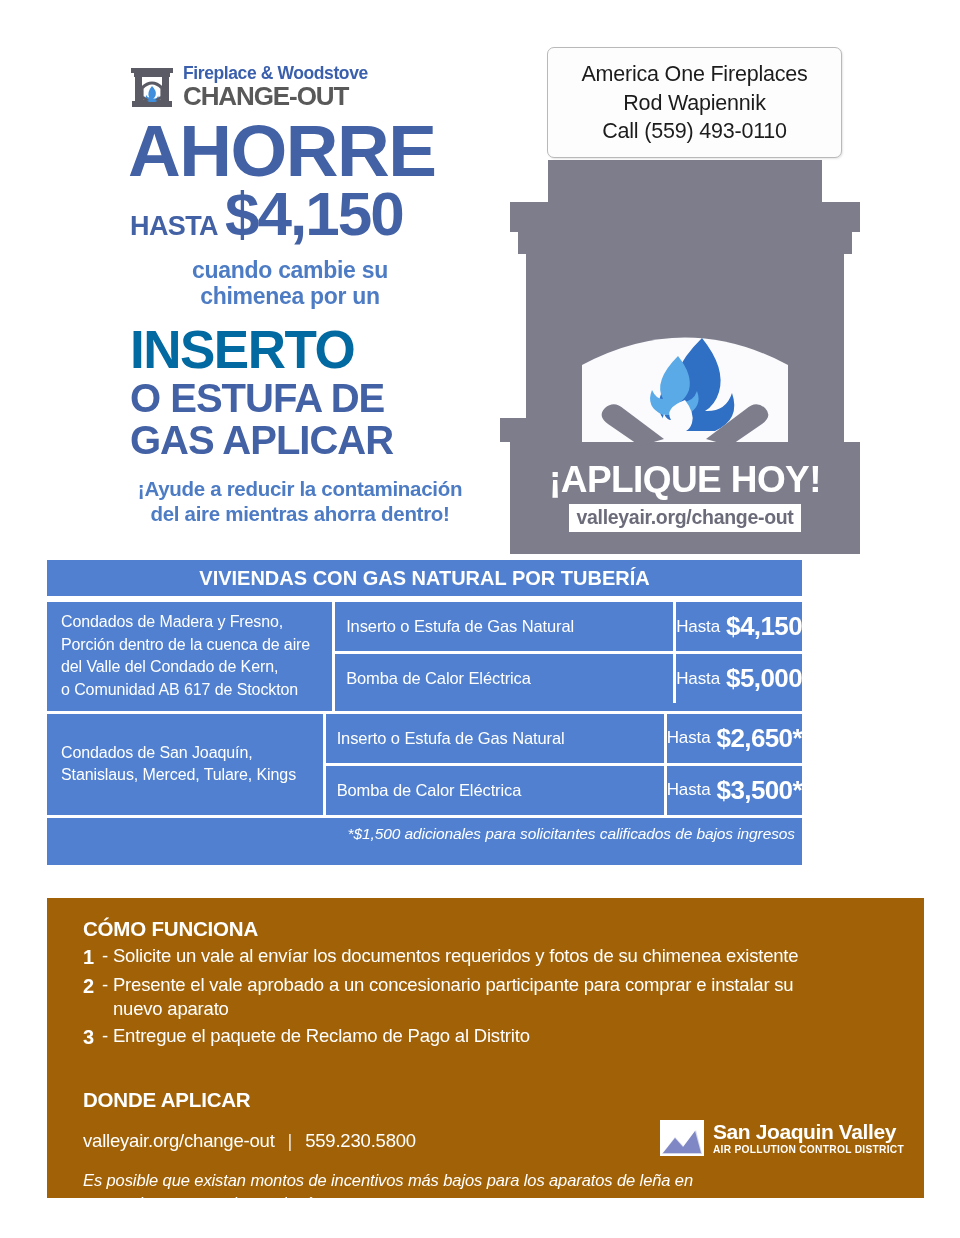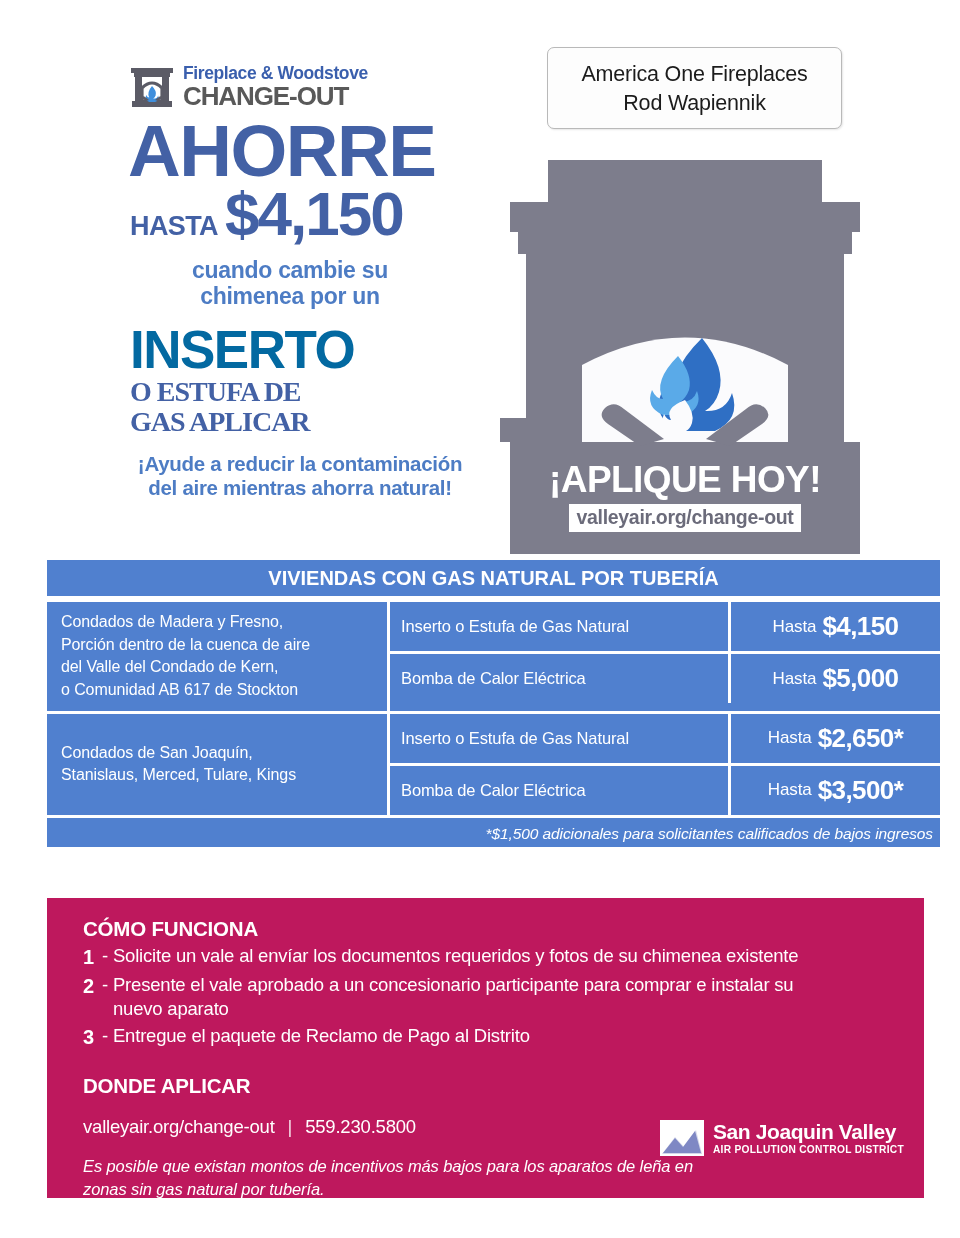--- a/index.html
+++ b/index.html
@@ -24,63 +24,63 @@
   .ahorre{font-size:73px;font-weight:bold;color:#4361a5;letter-spacing:-1.5px;line-height:0.97;
           margin-top:6px;margin-left:-2px;}
   .hastarow{display:flex;align-items:baseline;margin-top:-4px;}
   .hasta{font-size:27px;font-weight:bold;color:#4361a5;letter-spacing:-0.6px;}
   .amount{font-size:62px;font-weight:bold;color:#4361a5;letter-spacing:-2px;line-height:1;margin-left:7px;}
 
   .sub1{font-size:23px;font-weight:bold;color:#4d7cc4;text-align:center;line-height:1.16;
         margin-top:12px;width:320px;letter-spacing:-0.3px;}
 
   .big{font-size:53px;font-weight:bold;color:#0369a1;letter-spacing:-1.5px;line-height:0.99;margin-top:14px;}
-  .big2{font-size:28px;font-weight:bold;color:#4361a5;letter-spacing:-1px;line-height:1.07;font-family:Liberation Serif, serif;}
+  .big2{font-size:40px;font-weight:bold;color:#4361a5;letter-spacing:-1px;line-height:1.07;}
 
   .tag{font-size:20.5px;font-weight:bold;color:#4d7cc4;text-align:center;line-height:1.2;
        margin-top:15px;width:368px;margin-left:-14px;letter-spacing:-0.3px;}
 
   
   .contact{position:absolute;left:547px;top:47px;width:281px;
            background:#fdfdfd;border:1px solid #b9b9b9;border-radius:7px;
            padding:12px 6px 11px;text-align:center;box-shadow:1px 1px 2px rgba(0,0,0,.10);z-index:5;}
   .contact div{font-size:21.5px;color:#1c1c1c;line-height:1.33;letter-spacing:-0.2px;}
 
   
   .fire{position:absolute;left:490px;top:160px;width:390px;height:400px;}
   .applique{position:absolute;left:0;top:260px;width:390px;text-align:center;margin-top:41px;}
   .applique .ah{font-size:37px;font-weight:bold;color:#ffffff;letter-spacing:-0.6px;line-height:1;}
   .applique .url{display:inline-block;background:#ffffff;color:#6b6b7a;font-size:19.5px;font-weight:bold;
                  letter-spacing:-0.3px;padding:2px 7px 3px;margin-top:6px;}
 
   
-  .table{position:absolute;left:47px;top:560px;width:893px;background:#5080cf;}
+  .table{position:absolute;left:47px;top:560px;width:755px;background:#5080cf;}
   .tbl-title{height:36px;line-height:36px;text-align:center;color:#fff;font-weight:bold;
              font-size:20px;letter-spacing:0px;}
   .sep{height:3px;background:#ffffff;}
   .thead{display:flex;height:40px;}
   .thead>div{color:#fff;font-weight:bold;font-size:16.5px;display:flex;align-items:center;
              justify-content:center;letter-spacing:-0.1px;}
   .c1{width:320px;}
   .c2{width:330px;border-left:3px solid #fff;border-right:3px solid #fff;}
   .c3{flex:1;}
   .grp{display:flex;}
   .grp .loc{width:320px;color:#fff;font-size:16px;line-height:1.42;padding:9px 10px 9px 14px;
             display:flex;align-items:center;letter-spacing:-0.1px;}
   .rows{width:557px;border-left:3px solid #fff;}
   .row{display:flex;height:49px;}
   .row+.row{border-top:3px solid #fff;}
   .rdesc{width:327px;color:#fff;font-size:16.5px;display:flex;align-items:center;padding-left:11px;letter-spacing:-0.1px;}
   .rval{flex:1;border-left:3px solid #fff;display:flex;align-items:center;justify-content:center;color:#fff;}
   .rval .h{font-size:17px;margin-right:6px;letter-spacing:-0.1px;}
   .rval .v{font-size:26px;font-weight:bold;letter-spacing:-0.6px;}
-  .note{color:#fff;font-size:15.5px;font-style:italic;text-align:right;padding:7px 7px 4px 0;letter-spacing:-0.1px;}
-
-  
-  .panel{position:absolute;left:47px;top:898px;width:877px;height:300px;background:#be185d;}
+  .note{color:#fff;font-size:15.5px;font-style:italic;text-align:right;padding:7px 7px 22px 0;letter-spacing:-0.1px;}
+
+  
+  .panel{position:absolute;left:47px;top:898px;width:877px;height:300px;background:#a16207;}
   .h2{color:#fff;font-weight:bold;font-size:20.5px;letter-spacing:-0.2px;}
   .steps{margin-top:3px;}
   .step{display:flex;color:#fff;font-size:18.5px;line-height:1.3;letter-spacing:-0.2px;margin-top:3px;}
   .step .n{font-weight:bold;font-size:20px;width:18px;flex:0 0 18px;}
   .step .d{margin:0 5px 0 1px;}
   .pad{padding:19px 0 0 36px;}
   .link{color:#fff;font-size:18.5px;margin-top:18px;letter-spacing:-0.2px;}
   .link .bar{margin:0 8px;opacity:.85;}
   .disc{color:#fff;font-size:16.5px;font-style:italic;line-height:1.38;margin-top:17px;max-width:610px;letter-spacing:-0.1px;}
 
@@ -125,26 +125,27 @@
       </div>
 
       <div class="sub1" style="white-space:pre-line">cuando cambie su
 chimenea por un</div>
 
       <div class="big">INSERTO</div>
       <div class="big2">O ESTUFA DE</div>
       <div class="big2">GAS APLICAR</div>
 
       <div class="tag" style="white-space:pre-line">¡Ayude a reducir la contaminación
-del aire mientras ahorra natural!</div>
+del aire mientras ahorra dentro!</div>
     </div>
 
     <div class="contact">
       <div>America One Fireplaces</div>
       <div>Rod Wapiennik</div>
+      <div>Call (559) 493-0110</div>
     </div>
 
     <div class="fire">
       <svg viewBox="0 0 390 400" width="390" height="400">
         <rect x="58" y="0" width="274" height="42" fill="#7d7d8c"></rect>
         <rect x="20" y="42" width="350" height="30" fill="#7d7d8c"></rect>
         <rect x="28" y="72" width="334" height="22" fill="#7d7d8c"></rect>
         <rect x="36" y="94" width="318" height="28" fill="#7d7d8c"></rect>
         <rect x="36" y="122" width="318" height="160" fill="#7d7d8c"></rect>
         <path d="M92 282 V205 Q195 150 298 205 V282 Z" fill="#fbfbfd"></path>
@@ -235,21 +236,21 @@
           <span style="white-space:pre-line">Presente el vale aprobado a un concesionario participante para comprar e instalar su
     nuevo aparato</span>
         </div>
         <div class="step">
           <span class="n">3</span>
           <span class="d">-</span>
           <span style="white-space:pre-line">Entregue el paquete de Reclamo de Pago al Distrito</span>
         </div>
       </div>
 
-      <div class="h2" style="margin-top:24px">DONDE APLICAR</div>
+      <div class="h2" style="margin-top:38px">DONDE APLICAR</div>
       <div class="link">
         <span>valleyair.org/change-out</span>
         <span class="bar">|</span>
         <span>559.230.5800</span>
       </div>
 
       <div class="disc">Es posible que existan montos de incentivos más bajos para los aparatos de leña en zonas sin gas natural por tubería.</div>
     </div>
 
     <div class="sjlogo">

